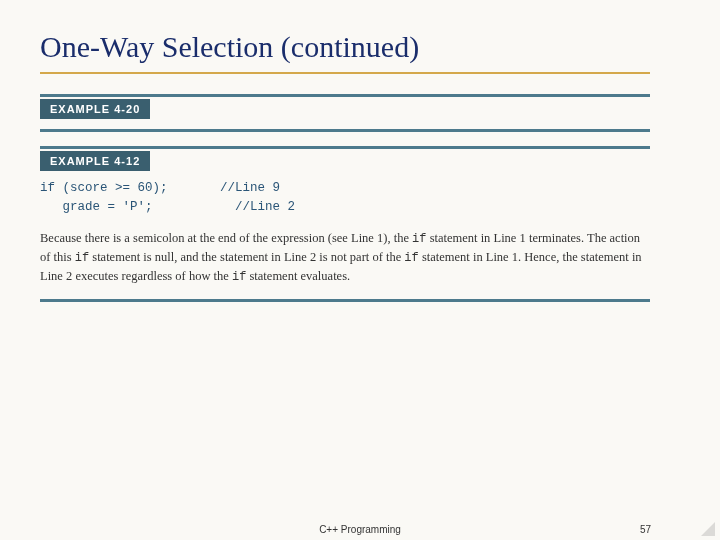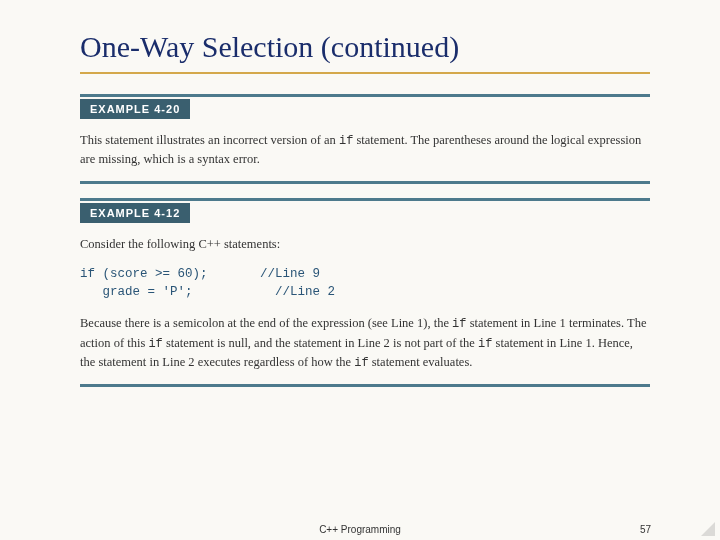--- a/index.html
+++ b/index.html
@@ -5,21 +5,21 @@
   * { margin: 0; padding: 0; box-sizing: border-box; }
   body {
     width: 720px;
     height: 540px;
     background: #faf9f5;
     font-family: Georgia, 'Times New Roman', serif;
     position: relative;
     overflow: hidden;
   }
   .slide {
-    padding: 30px 70px 0 80px;
+    padding: 30px 70px 0 40px;
   }
   .title {
     font-size: 30px;
     color: #1a2d6b;
     font-weight: normal;
     margin-bottom: 8px;
   }
   .title-rule {
     height: 2px;
     background: #d4a84b;
@@ -107,29 +107,27 @@
 <div class="slide">
   <h1 class="title">One-Way Selection (continued)</h1>
   <div class="title-rule"></div>
 
   <div class="example-block">
     <div class="example-top-rule"></div>
     <div class="example-label">EXAMPLE 4-20</div>
 
 
 
-    <p class="body-text"><span>This statement illustrates an incorrect version of an </span><span class="inline-code">if</span><span> statement. The parentheses around the logical expression are missing, which is a syntax error.</span></p>
     <div class="bottom-rule"></div>
   </div>
 
   <div class="example-block">
     <div class="example-top-rule"></div>
     <div class="example-label">EXAMPLE 4-12</div>
 
-    <p class="body-text">Consider the following C++ statements:</p>
 
     <div class="code"><span class="kw">if</span><span> (score &gt;= 60);</span>       <span class="comment">//Line 9</span>
 <span>   grade = 'P';</span>           <span class="comment">//Line 2</span></div>
 
     <p class="body-text"><span>Because there is a semicolon at the end of the expression (see Line 1), the </span><span class="inline-code">if</span><span> statement in Line 1 terminates. The action of this </span><span class="inline-code">if</span><span> statement is null, and the statement in Line 2 is not part of the </span><span class="inline-code">if</span><span> statement in Line 1. Hence, the statement in Line 2 executes regardless of how the </span><span class="inline-code">if</span><span> statement evaluates.</span></p>
     <div class="bottom-rule"></div>
   </div>
 </div>
 
 <div class="footer">

